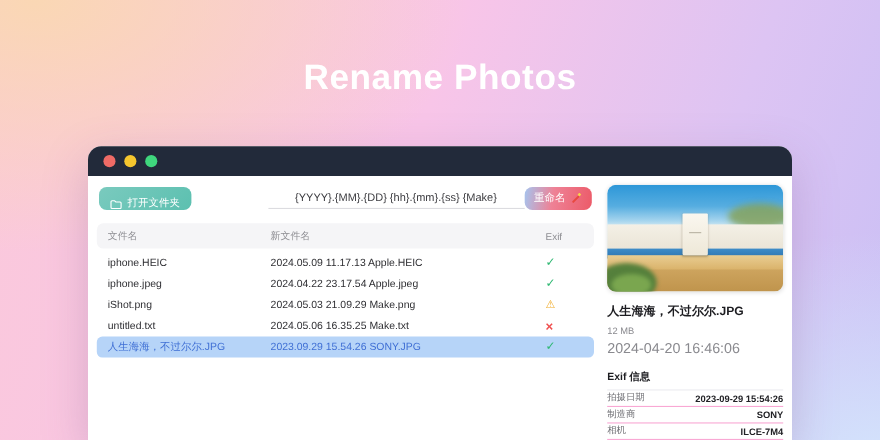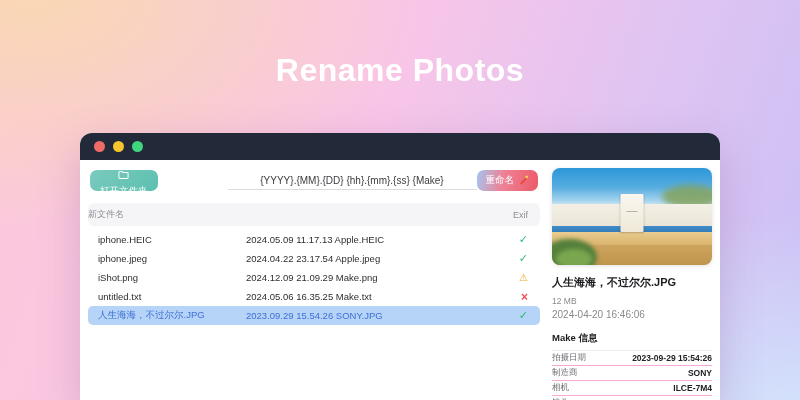--- a/index.html
+++ b/index.html
@@ -29,44 +29,44 @@
   }
   .tl{ width:11px; height:11px; border-radius:50%; }
   .tl.red{ background:#ef6b66; } .tl.yellow{ background:#f5c62e; } .tl.green{ background:#3fd77d; }
 
   .body{ position:relative; height:240px; }
 
   
   .left-zone{ position:absolute; left:8px; top:10px; width:452px; }
   .toolbar{ display:flex; align-items:center; height:21px; padding:0 2px; }
   .open-btn{
-    display:inline-flex; align-items:center; gap:5px; height:21px; padding:0 10px;
+    display:inline-flex; align-items:flex-end; gap:5px; height:21px; padding:0 10px;
     background:linear-gradient(135deg,#7acabe,#5cc0b0); color:#fff; border:none;
-    border-radius:7px; font-size:9.5px; font-family:Liberation Sans, sans-serif; cursor:pointer; white-space:nowrap;flex-direction:column;
+    border-radius:7px; font-size:9.5px; font-family:Liberation Sans, sans-serif; cursor:pointer; white-space:nowrap;
   }
   .pattern-input{
     margin-left:70px; width:262px; height:19px; border:none; outline:none; background:transparent;
     border-bottom:1.5px solid #dcdce0; text-align:center; font-size:10px; color:#3c3c40;
     font-family:"Liberation Sans","DejaVu Sans",sans-serif;
   }
   .rename-btn{
     margin-left:auto; display:inline-flex; align-items:center; gap:4px; height:21px; padding:0 9px;
     background:linear-gradient(100deg,#a5c4ef 0%,#ee8296 42%,#ec5a68 100%);
     color:#fff; border:none; border-radius:7px; font-size:9.5px; font-family:inherit;
     cursor:pointer; white-space:nowrap;
   }
 
   .table{ margin-top:12px; }
   .thead{
     display:flex; align-items:center; height:23px; background:#f5f5f7; border-radius:6px;
     color:#8e8e93; font-size:9px;
   }
   .col-file{ width:158px; padding-left:10px; }
   .col-new { flex:1; }
-  .col-exif{ width:44px; text-align:right; padding-right:12px; }
+  .col-exif{ width:44px; text-align:left; padding-right:12px; }
 
   .rows{ margin-top:4px; }
   .file-row{
     display:flex; align-items:center; height:19px; border-radius:5px;
     font-family:Liberation Sans, sans-serif; font-size:9.5px; color:#2e2e32;
   }
   .file-row .glyph{ font-size:11px; line-height:1; }
   .file-row.st-ok      .glyph{ color:#2eb872; }
   .file-row.st-warning .glyph{ color:#f0ad2e; font-size:10px; }
   .file-row.st-error   .glyph{ color:#f04f4f; font-weight:700; font-size:12px; }
@@ -92,21 +92,21 @@
              background:linear-gradient(180deg,#faf7ef,#eee8d8); border-radius:1px;
              box-shadow:0 1px 2px rgba(90,70,40,.35); }
   .p-book::after{ content:""; position:absolute; left:6px; top:17px; width:11px; height:1px; background:#b9b2a2; }
   .p-plant1{ position:absolute; left:-10px; bottom:-10px; width:55px; height:36px; background:#55803c;
              border-radius:50%; filter:blur(2px); }
   .p-plant2{ position:absolute; left:4px; bottom:-4px; width:36px; height:20px; background:#7aa64f;
              border-radius:50%; filter:blur(2px); }
 
   .detail-title{ margin-top:10px; font-size:11px; font-weight:700; color:#1d1d21; }
   .detail-size { margin-top:6px; font-size:8.5px; color:#8a8a8f; }
-  .detail-date { margin-top:3px; font-size:10px; color:#8a8a8f; }
+  .detail-date { margin-top:3px; font-size:13px; color:#8a8a8f; }
   .exif-heading{ margin-top:12px; padding-bottom:5px; font-size:9.5px; font-weight:700; color:#1d1d21;
                  border-bottom:1px solid #ececf0; }
   .exif-row{ display:flex; justify-content:space-between; align-items:center; height:15px;
              border-bottom:1px solid #f9a8d4; font-size:8.5px; }
   .exif-label{ color:#6f6f74; }
   .exif-value{ color:#222226; font-weight:600; }
 
   .icon-svg{ display:block; }
 </style>
 </head>
@@ -144,38 +144,39 @@
               <svg class="icon-svg" width="11" height="11" viewBox="0 0 12 12">
                 <rect x="5.1" y="2.2" width="2" height="9" rx="0.8" transform="rotate(45 6 6.5)" fill="#e8483f"></rect>
                 <rect x="8.2" y="0.8" width="2.6" height="2.6" rx="0.5" transform="rotate(45 9.5 2.1)" fill="#f6d54a"></rect>
               </svg>
             </span>
           </button>
         </div>
 
         <div class="table">
           <div class="thead">
+            <span class="col-file">文件名</span>
             <span class="col-new">新文件名</span>
             <span class="col-exif">Exif</span>
           </div>
 
           <div class="rows">
             <div class="file-row st-ok">
               <span class="col-file">iphone.HEIC</span>
               <span class="col-new">2024.05.09 11.17.13 Apple.HEIC</span>
               <span class="col-exif glyph">✓</span>
             </div>
             <div class="file-row st-ok">
               <span class="col-file">iphone.jpeg</span>
               <span class="col-new">2024.04.22 23.17.54 Apple.jpeg</span>
               <span class="col-exif glyph">✓</span>
             </div>
             <div class="file-row st-warning">
               <span class="col-file">iShot.png</span>
-              <span class="col-new">2024.12.09 21.09.29 Make.png</span>
+              <span class="col-new">2024.05.03 21.09.29 Make.png</span>
               <span class="col-exif glyph">⚠</span>
             </div>
             <div class="file-row st-error">
               <span class="col-file">untitled.txt</span>
               <span class="col-new">2024.05.06 16.35.25 Make.txt</span>
               <span class="col-exif glyph">×</span>
             </div>
             <div class="file-row st-ok selected">
               <span class="col-file">人生海海，不过尔尔.JPG</span>
               <span class="col-new">2023.09.29 15.54.26 SONY.JPG</span>
@@ -195,21 +196,21 @@
           <div class="p-ground"></div>
           <div class="p-book"></div>
           <div class="p-plant1"></div>
           <div class="p-plant2"></div>
         </div>
 
         <div class="detail-title">人生海海，不过尔尔.JPG</div>
         <div class="detail-size">12 MB</div>
         <div class="detail-date">2024-04-20 16:46:06</div>
 
-        <div class="exif-heading">Make 信息</div>
+        <div class="exif-heading">Exif 信息</div>
 
         <div class="exif-row">
           <span class="exif-label">拍摄日期</span>
           <span class="exif-value">2023-09-29 15:54:26</span>
         </div>
         <div class="exif-row">
           <span class="exif-label">制造商</span>
           <span class="exif-value">SONY</span>
         </div>
         <div class="exif-row">

